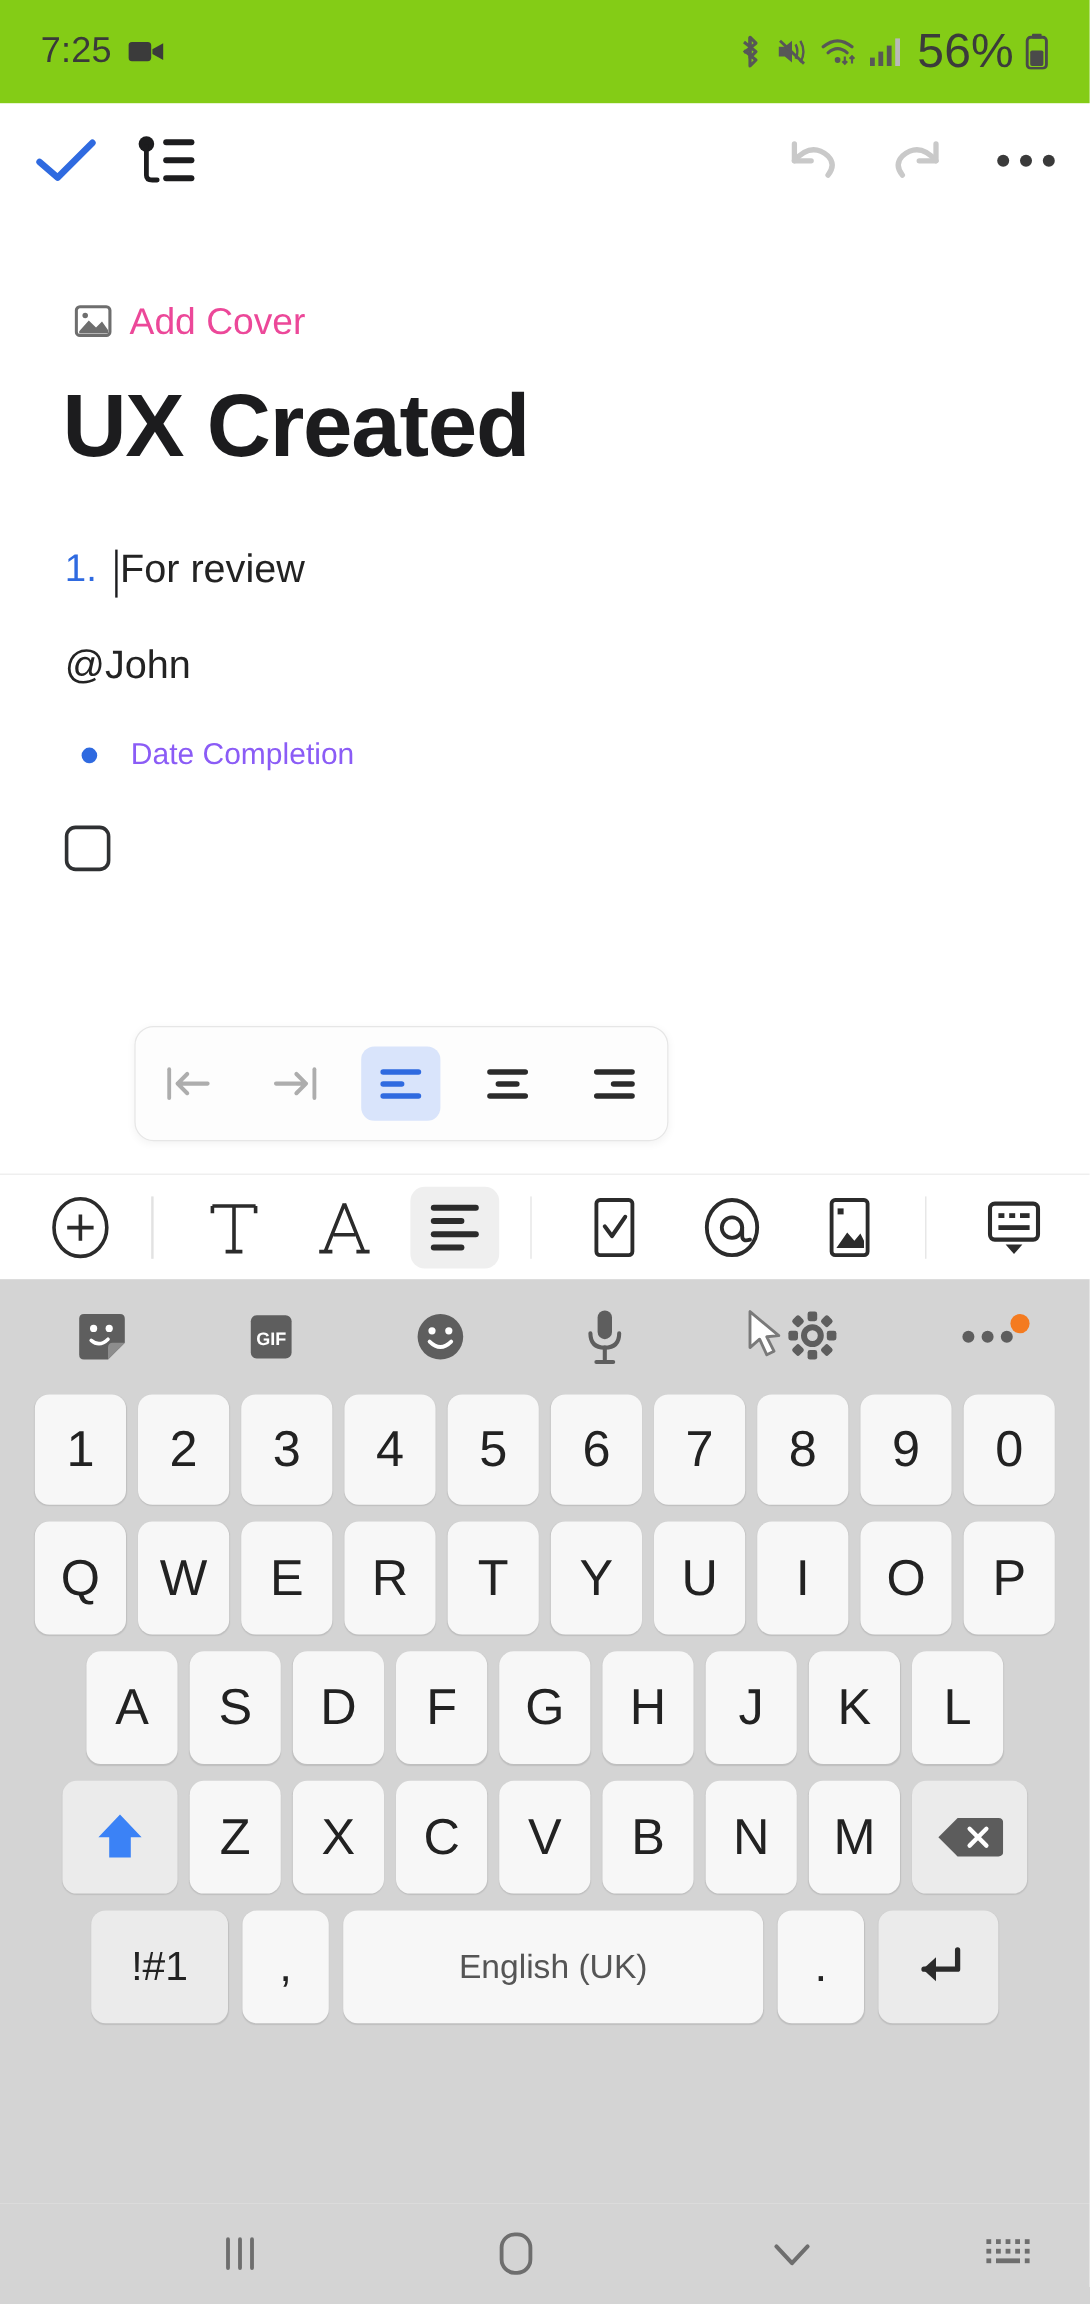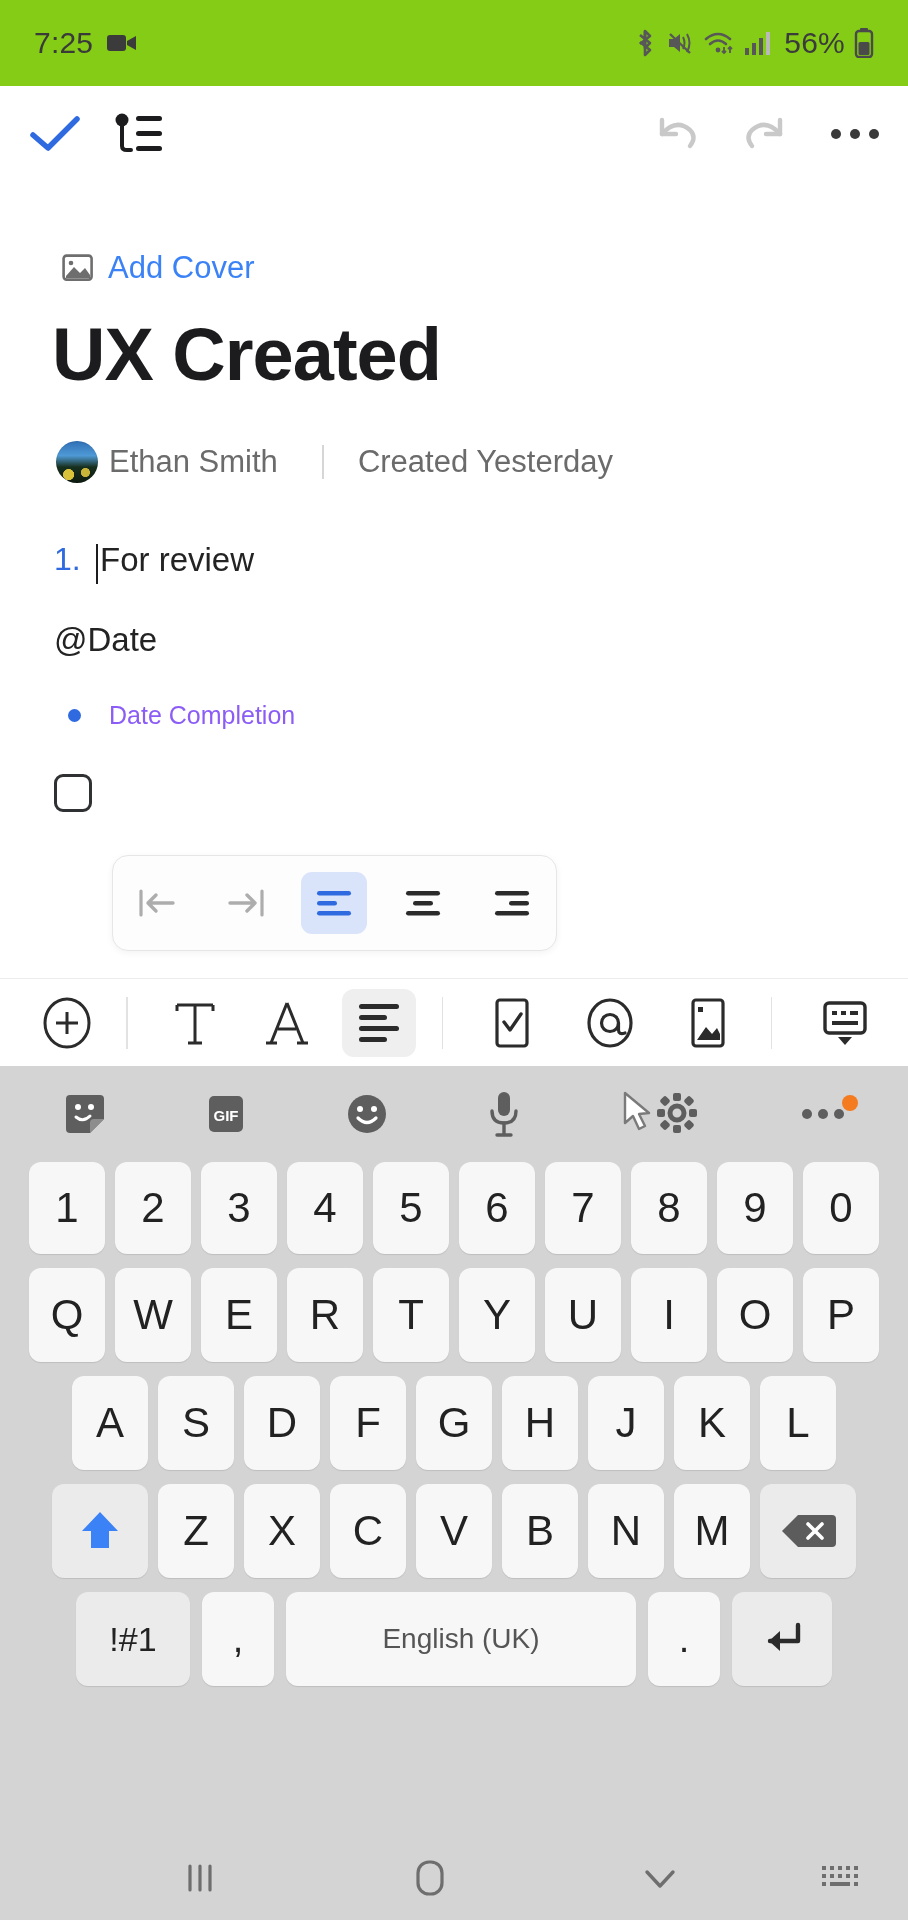--- a/index.html
+++ b/index.html
@@ -14,40 +14,40 @@
 
   
   .statusbar{
     position:absolute; top:0; left:0; width:908px; height:86px;
     display:flex; align-items:center; justify-content:space-between;
     padding:0 34px; background:#84cc16;
   }
   .sb-left{ display:flex; align-items:center; gap:14px; }
   .sb-time{ font-size:30px; color:#3a3a3a; letter-spacing:.2px; }
   .sb-right{ display:flex; align-items:center; gap:9px; }
-  .sb-pct{ font-size:30px; color:#3b3b3b; letter-spacing:.2px; margin-left:3px;}
+  .sb-pct{ font-size:40px; color:#3b3b3b; letter-spacing:.2px; margin-left:3px;}
   .ico{ display:inline-block; line-height:0; }
 
   
   .appbar{
     position:absolute; top:86px; left:0; width:908px; height:96px;
     display:flex; align-items:center; justify-content:space-between;
     padding:0 28px;
   }
   .ab-left{ display:flex; align-items:center; gap:32px; }
   .ab-right{ display:flex; align-items:center; gap:38px; }
   .tapbtn{ display:flex; align-items:center; justify-content:center; }
 
   
   .doc{ position:absolute; top:182px; left:0; width:908px; }
   .addcover{
     display:flex; align-items:center; gap:14px;
     margin:68px 0 0 62px;
   }
-  .addcover-label{ font-size:31px; color:#3b82f6; }
+  .addcover-label{ font-size:31px; color:#ec4899; }
   .doc-title{
     margin:26px 0 0 52px;
     font-size:74px; font-weight:bold; color:#1c1c1e; letter-spacing:-1px;
   }
   .meta{
     display:flex; align-items:center; margin:44px 0 0 56px;
   }
   .avatar{
     width:42px; height:42px; border-radius:50%;
     background:
@@ -258,36 +258,30 @@
             <rect x="1.6" y="2.6" width="28" height="24" rx="3" fill="none" stroke="#6e6e6e" stroke-width="2.6"></rect>
             <circle cx="9" cy="10" r="2.3" fill="#6e6e6e"></circle>
             <path d="M4 23 L12 14 L18 20 L23 15 L28 22 L28 25 L4 25 Z" fill="#6e6e6e"></path>
           </svg>
       </span>
       <span class="addcover-label">Add Cover</span>
     </div>
 
     <div class="doc-title">UX Created</div>
 
-    <div class="meta">
-      <span class="avatar"></span>
-      <span class="meta-name">Ethan Smith</span>
-      <span class="meta-sep"></span>
-      <span class="meta-date">Created Yesterday</span>
-    </div>
 
     <div class="blocks">
 
       <div class="blk">
         <span class="blk-num">1.</span>
         <span class="blk-caret"></span>
         <span class="blk-text">For review</span>
       </div>
 
-      <div class="blk-mention">@Date</div>
+      <div class="blk-mention">@John</div>
 
       <div class="blk-bullet-row">
         <span class="bullet-dot"></span>
         <span class="blk-bullet-text">Date Completion</span>
       </div>
 
       <div class="check-row">
         <span class="checkbox"></span>
       </div>
 

